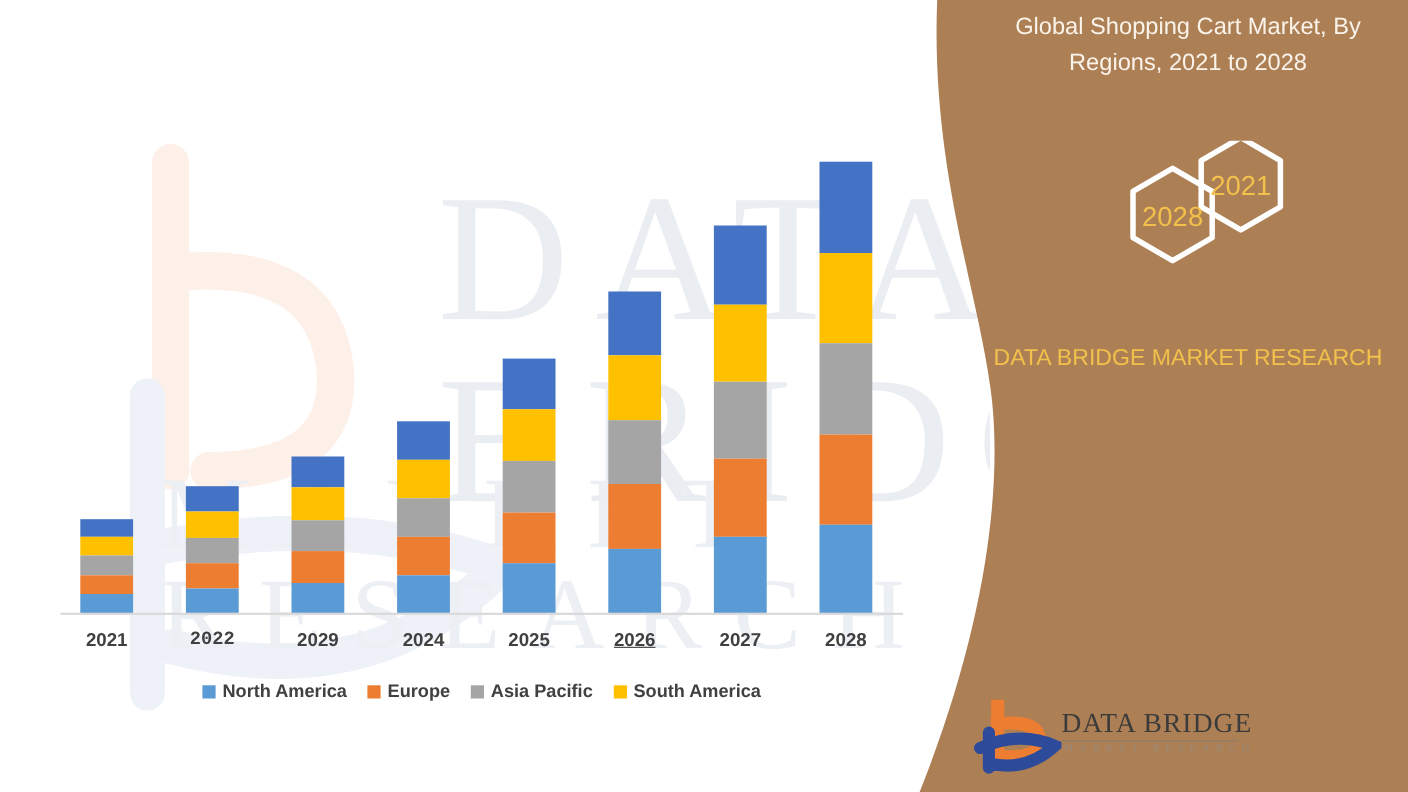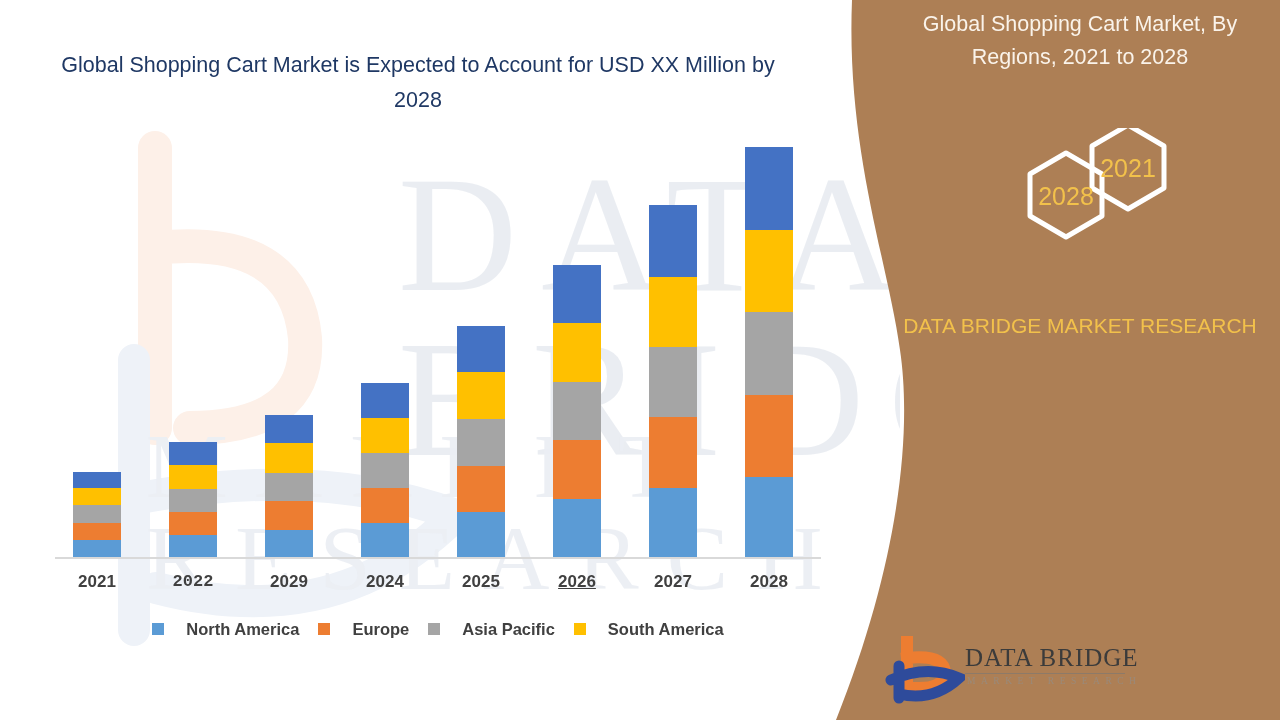--- a/index.html
+++ b/index.html
@@ -65,21 +65,21 @@
     font-size:17px;color:#404040;font-weight:700;
     font-family:"Liberation Sans", sans-serif;
   }
 
   
   .legend{
     position:absolute;left:55px;top:616px;width:766px;height:26px;
     display:flex;align-items:center;justify-content:center;gap:19px;
     white-space:nowrap;
   }
-  .legend-item{display:flex;align-items:center;gap:22px;}
+  .legend-item{display:flex;align-items:center;gap:6px;}
   .legend-swatch{width:12px;height:12px;display:inline-block;}
   .legend-label{font-size:16.5px;color:#404040;font-weight:700;}
 
   
   .right-panel{
     position:absolute;left:0;top:0;width:1280px;height:720px;
     pointer-events:none;
   }
   .right-content{position:absolute;left:900px;top:0;width:380px;height:720px;}
 
@@ -118,21 +118,20 @@
 
     <svg class="wm-b-orange" viewBox="0 0 330 330">
       <path d="M60 20 L60 300 M60 120 Q200 105 210 210 Q215 300 95 300" fill="none" stroke="#FDF0E8" stroke-width="34" stroke-linecap="round"></path>
     </svg>
     <svg class="wm-b-blue" viewBox="0 0 400 330">
       <path d="M48 30 L48 300 M20 175 Q220 130 370 185 Q250 305 70 258" fill="none" stroke="#EEF2F8" stroke-width="32" stroke-linecap="round"></path>
     </svg>
     <div class="wm-letter wm-data">DATA BRIDGE</div>
     <div class="wm-letter wm-market">MARKET RESEARCH</div>
 
-    <div class="chart-title">Global Shopping Cart Market is Expected to Account for USD XX Million by 2028</div>
 
     <div class="plot" id="plot">
         <div class="bar" style="left: 18px;">
           <div class="seg" title="Middle East and Africa 2021: 15" style="height: 16.425px; background: rgb(68, 114, 196);"></div>
           <div class="seg" title="South America 2021: 16" style="height: 17.52px; background: rgb(255, 192, 0);"></div>
           <div class="seg" title="Asia Pacific 2021: 16" style="height: 17.52px; background: rgb(165, 165, 165);"></div>
           <div class="seg" title="Europe 2021: 16" style="height: 17.52px; background: rgb(237, 125, 49);"></div>
           <div class="seg" title="North America 2021: 16" style="height: 17.52px; background: rgb(91, 155, 213);"></div>
         </div>
         <div class="bar" style="left: 114px;">

